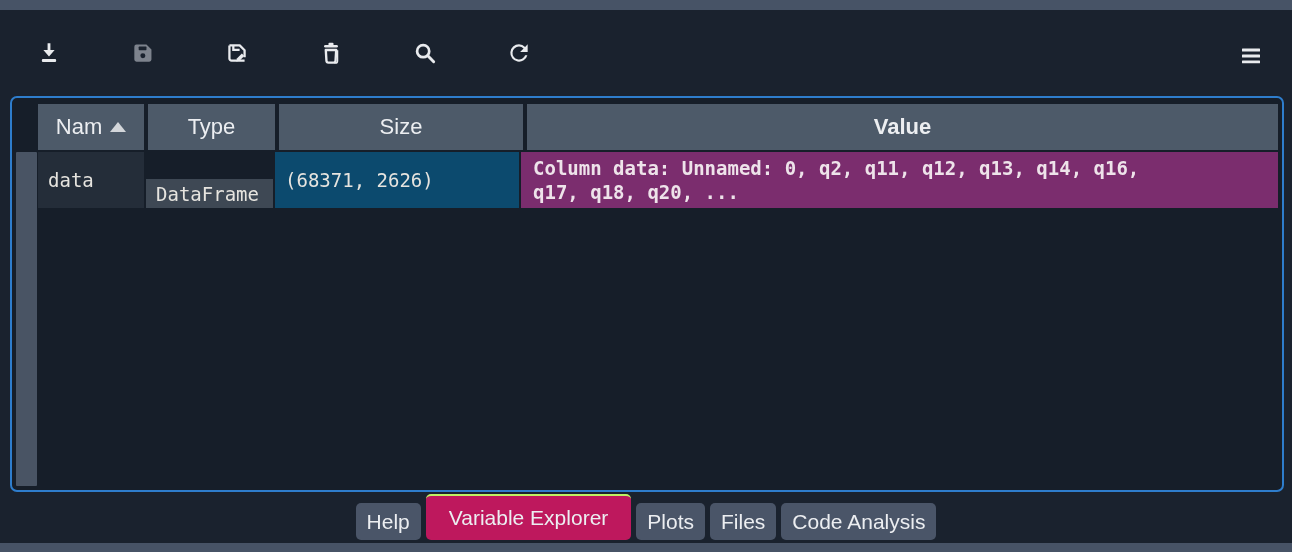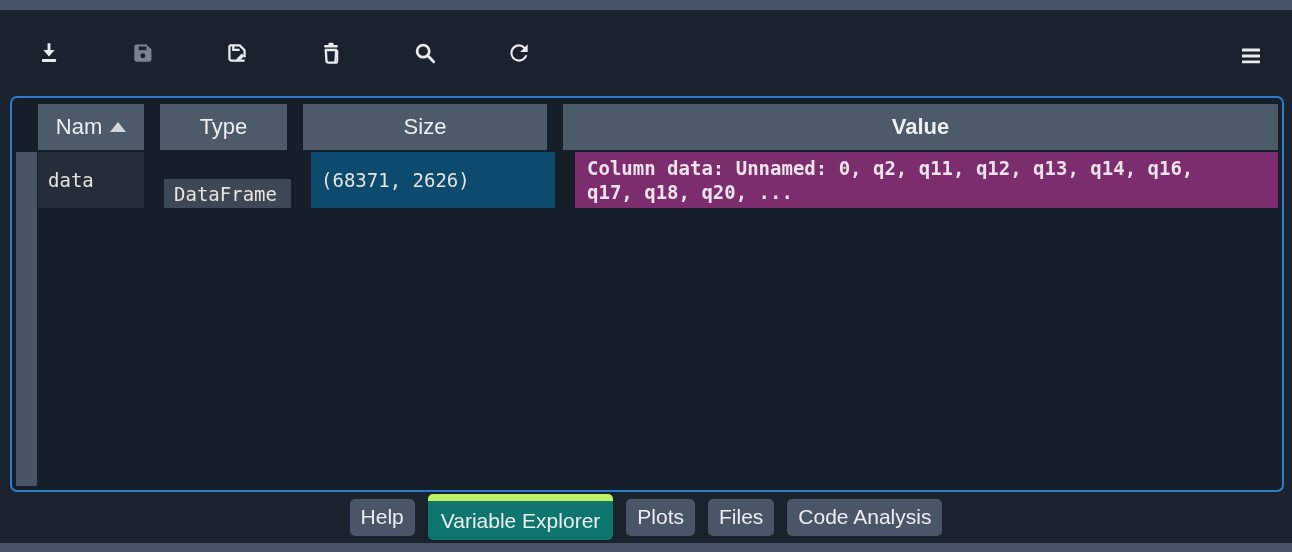--- a/index.html
+++ b/index.html
@@ -35,59 +35,59 @@
   
   .panel {
     position:absolute; left:10px; top:96px; width:1274px; height:396px;
     background:#161e29; border:2px solid #2e7dcc; border-radius:7px;
   }
   .vheader-strip {
     position:absolute; left:4px; top:54px; bottom:4px; width:21px;
     background:#495464; border-radius:1px;
   }
   .vtable { position:absolute; left:26px; top:6px; right:4px; }
-  .thead { display:flex; gap:16px; height:46px; }
+  .thead { display:flex; gap:4px; height:46px; }
   .th {
     background:#4d5a69; color:#eceef1; font-size:22px;
     display:flex; align-items:center; justify-content:center; cursor:pointer;
   }
   .col-name { width:106px; flex:none; }
   .col-type { width:127px; flex:none; }
   .col-size { width:244px; flex:none; }
   .col-value { flex:1;font-weight:bold; }
   .sort-arrow {
     width:0; height:0; margin-left:8px; display:inline-block;
     border-left:8px solid transparent; border-right:8px solid transparent;
     border-bottom:10px solid #d3d6da;
   }
-  .trow { display:flex; gap:20px; height:56px; margin-top:2px; }
+  .trow { display:flex; gap:2px; height:56px; margin-top:2px; }
   .td {
     font-family:"DejaVu Sans Mono", monospace; font-size:19px; color:#e6e4df;
     display:flex; align-items:center; padding-left:10px;
   }
   .td-name  { background:#242d39; }
   .td-type  { background:#3e4854;margin-top:27px; }
   .td-size  { background:#0c4a6e; }
   .td-value { background:#7b2d6e; color:#eee3ea; padding-left:12px; cursor:pointer; }
   .td-value .val-text { max-width:640px; line-height:24px; word-spacing:normal; }
 
   
   .tabbar {
     position:absolute; left:0; right:0; top:494px; height:46px;
-    display:flex; justify-content:center; align-items:center; gap:13px;
+    display:flex; justify-content:center; align-items:flex-end; gap:5px;
   }
   .tab {
     height:37px; background:#4a5568; color:#eceef1; border:none;
     font-family:"Liberation Sans", sans-serif; font-size:21px;
     padding:0 11px; border-radius:5px; cursor:pointer;
     display:flex; align-items:center;
   }
   .tab.active {
-    height:46px; background:#0f766e;
-    border-top:7px solid #bef264; padding:0 13px;
+    height:46px; background:#be185d;
+    border-top:2px solid #bef264; padding:0 23px;
   }
 </style>
 </head>
 <body>
 
 <div class="chrome-strip chrome-top"></div>
 
 <div class="toolbar">
 
   <button class="tool-btn" title="">

